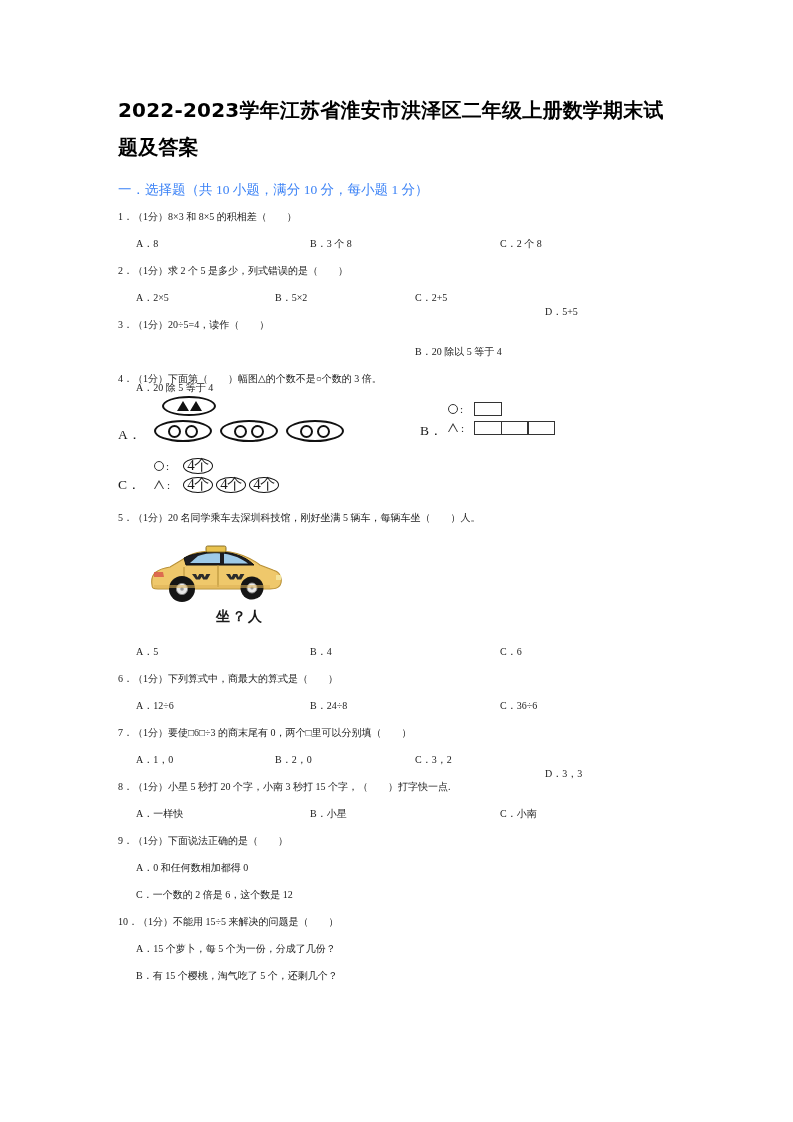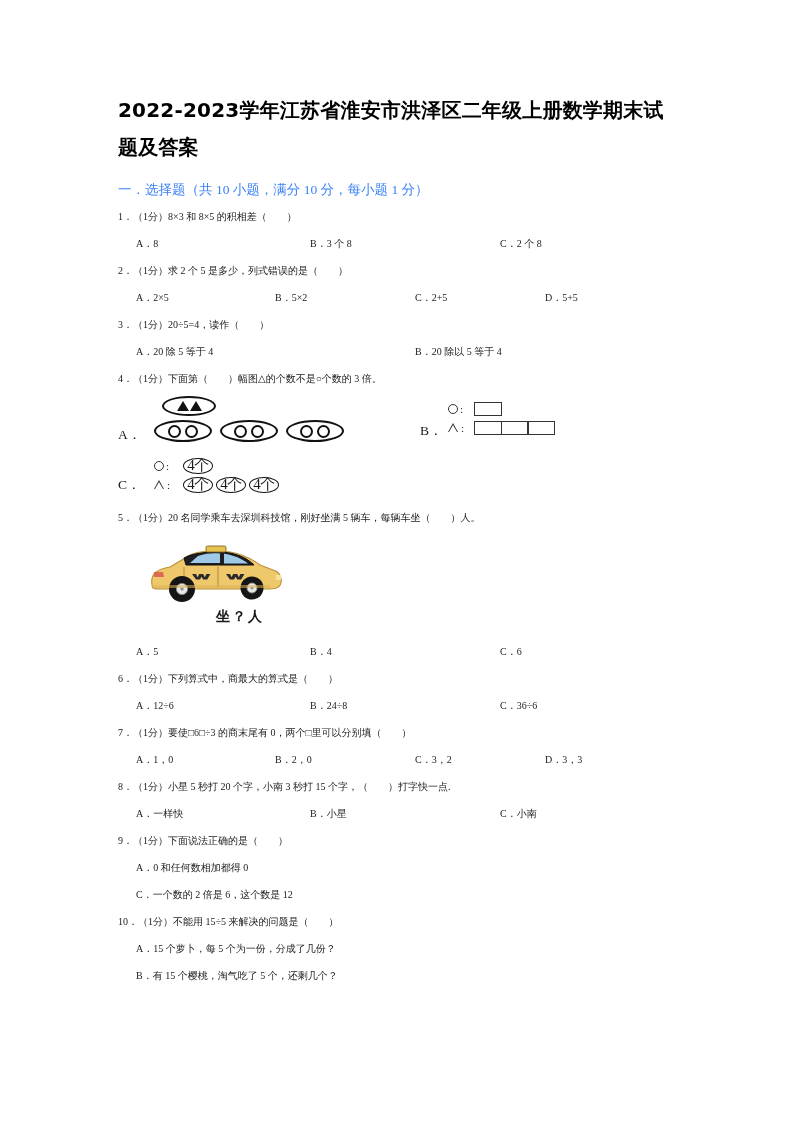--- a/index.html
+++ b/index.html
@@ -73,23 +73,23 @@
     color: #1a1a1a;
   }
   
   .c3-a { left: 18px; }
   .c3-b { left: 192px; }
   .c3-c { left: 382px; }
   
   .c4-a { left: 18px; }
   .c4-b { left: 157px; }
   .c4-c { left: 297px; }
-  .c4-d { left: 427px; }
-  
-  .c2-a { left: 18px; }
+  .c4-d { left: 427px; margin-top: 14px; }
+  
+  .c2-a { left: 18px; margin-top: 36px; }
   .c2-b { left: 297px; }
 
   
   .fig-q4 {
     position: relative;
     height: 110px;
     margin-top: 2px;
   }
   .fig-label {
     position: absolute;

